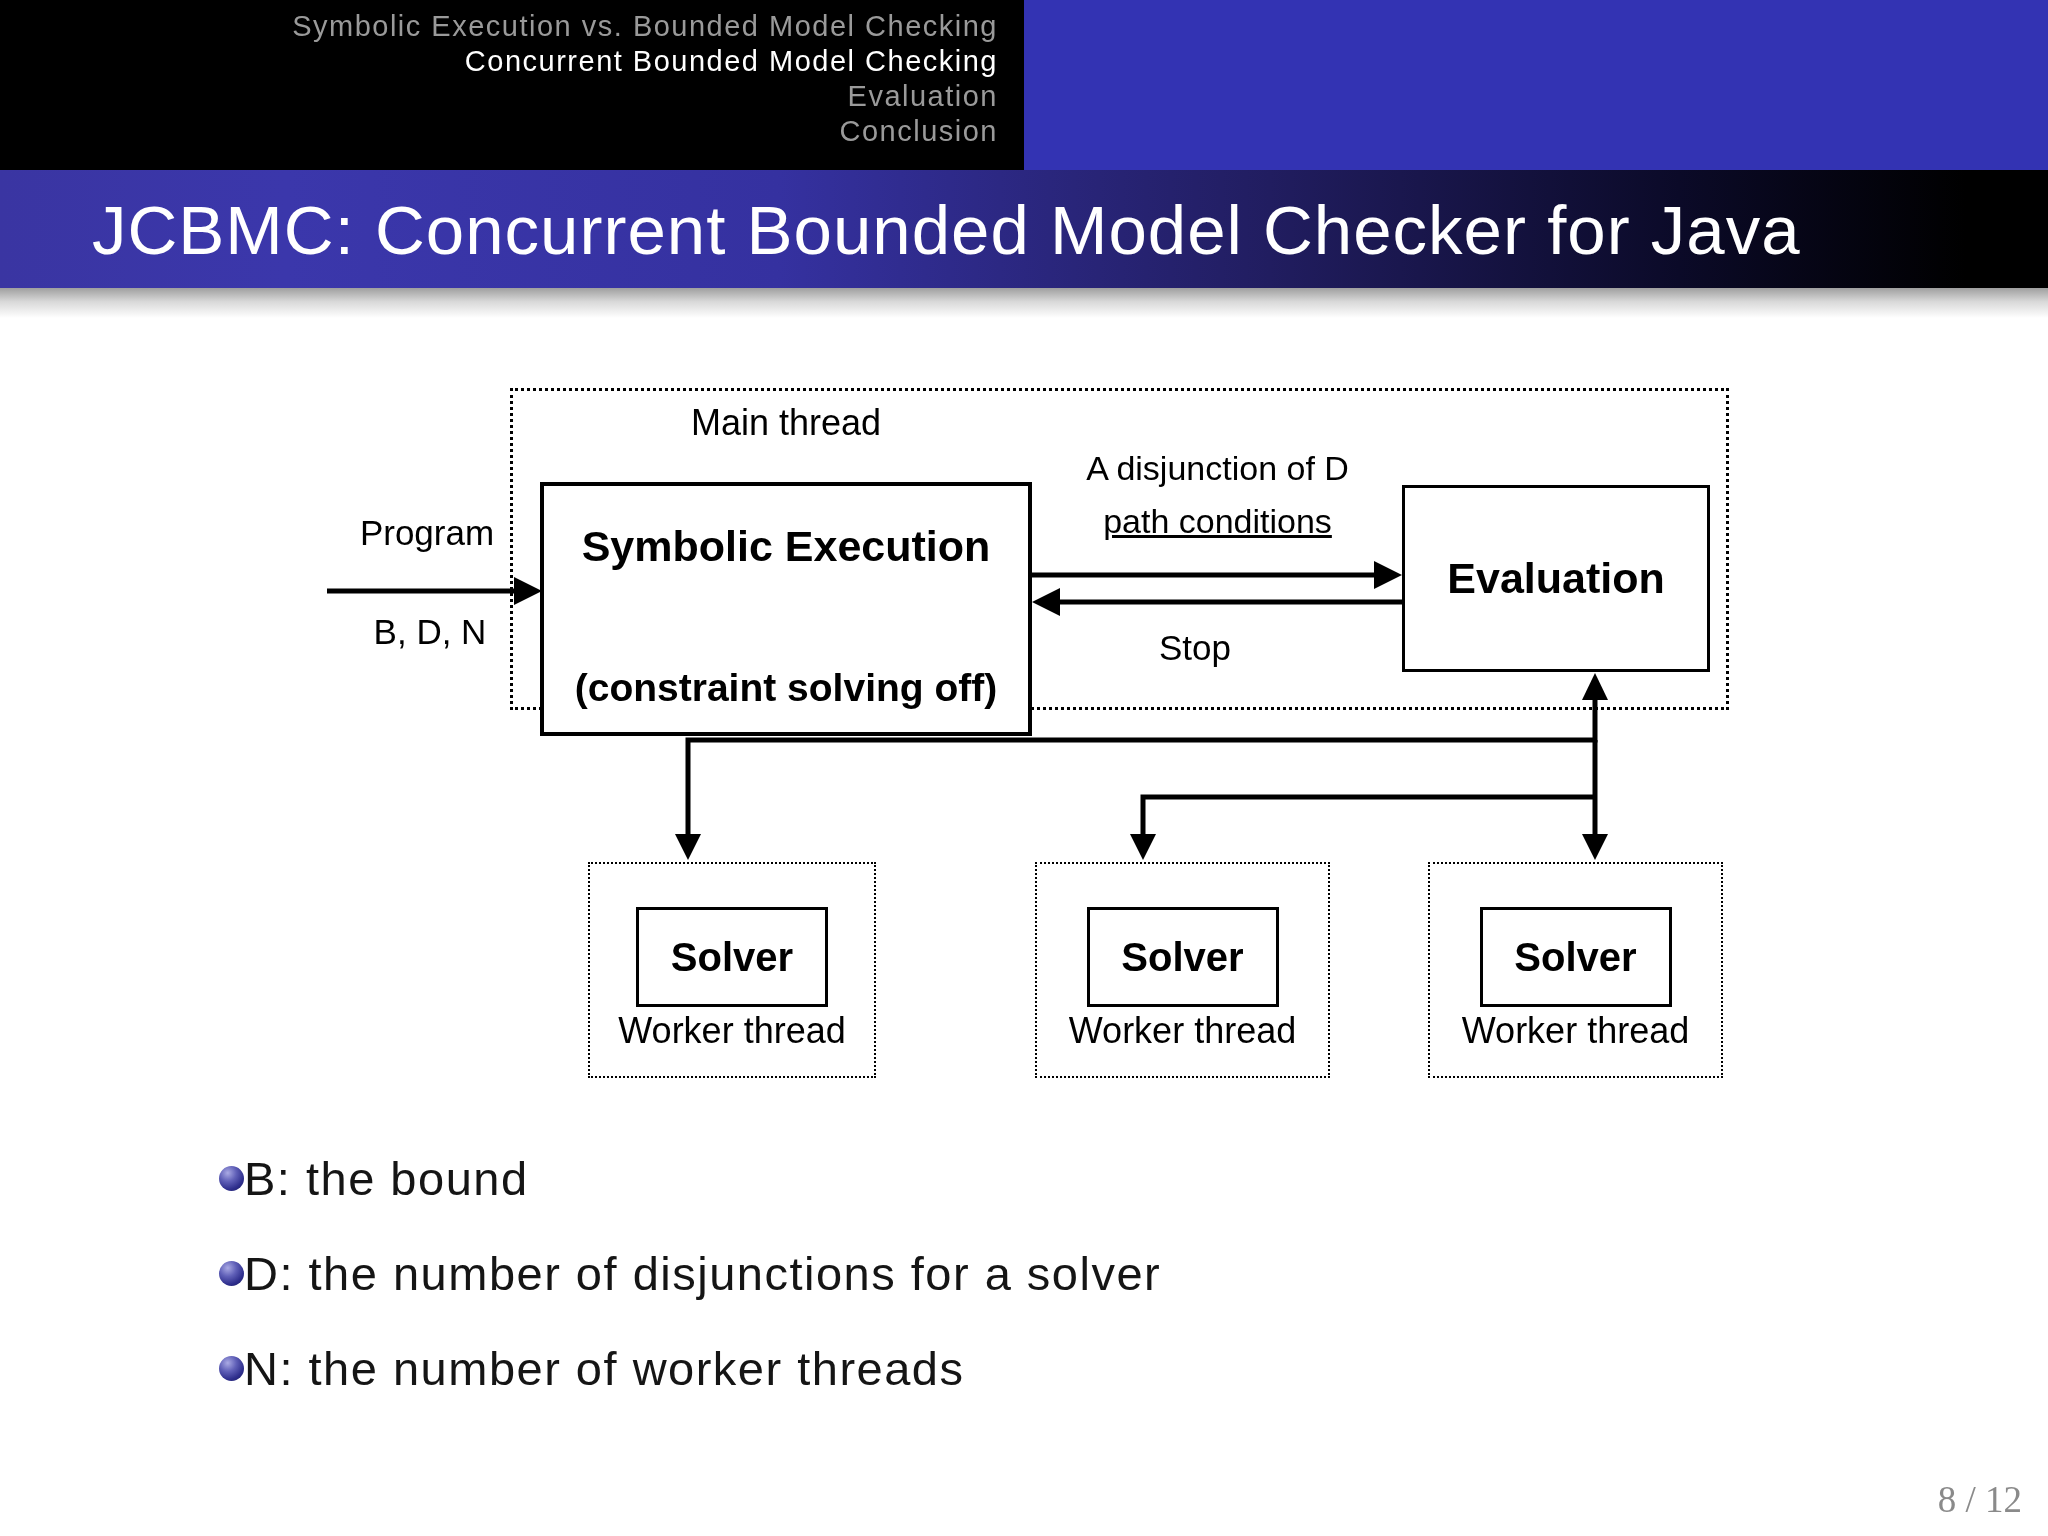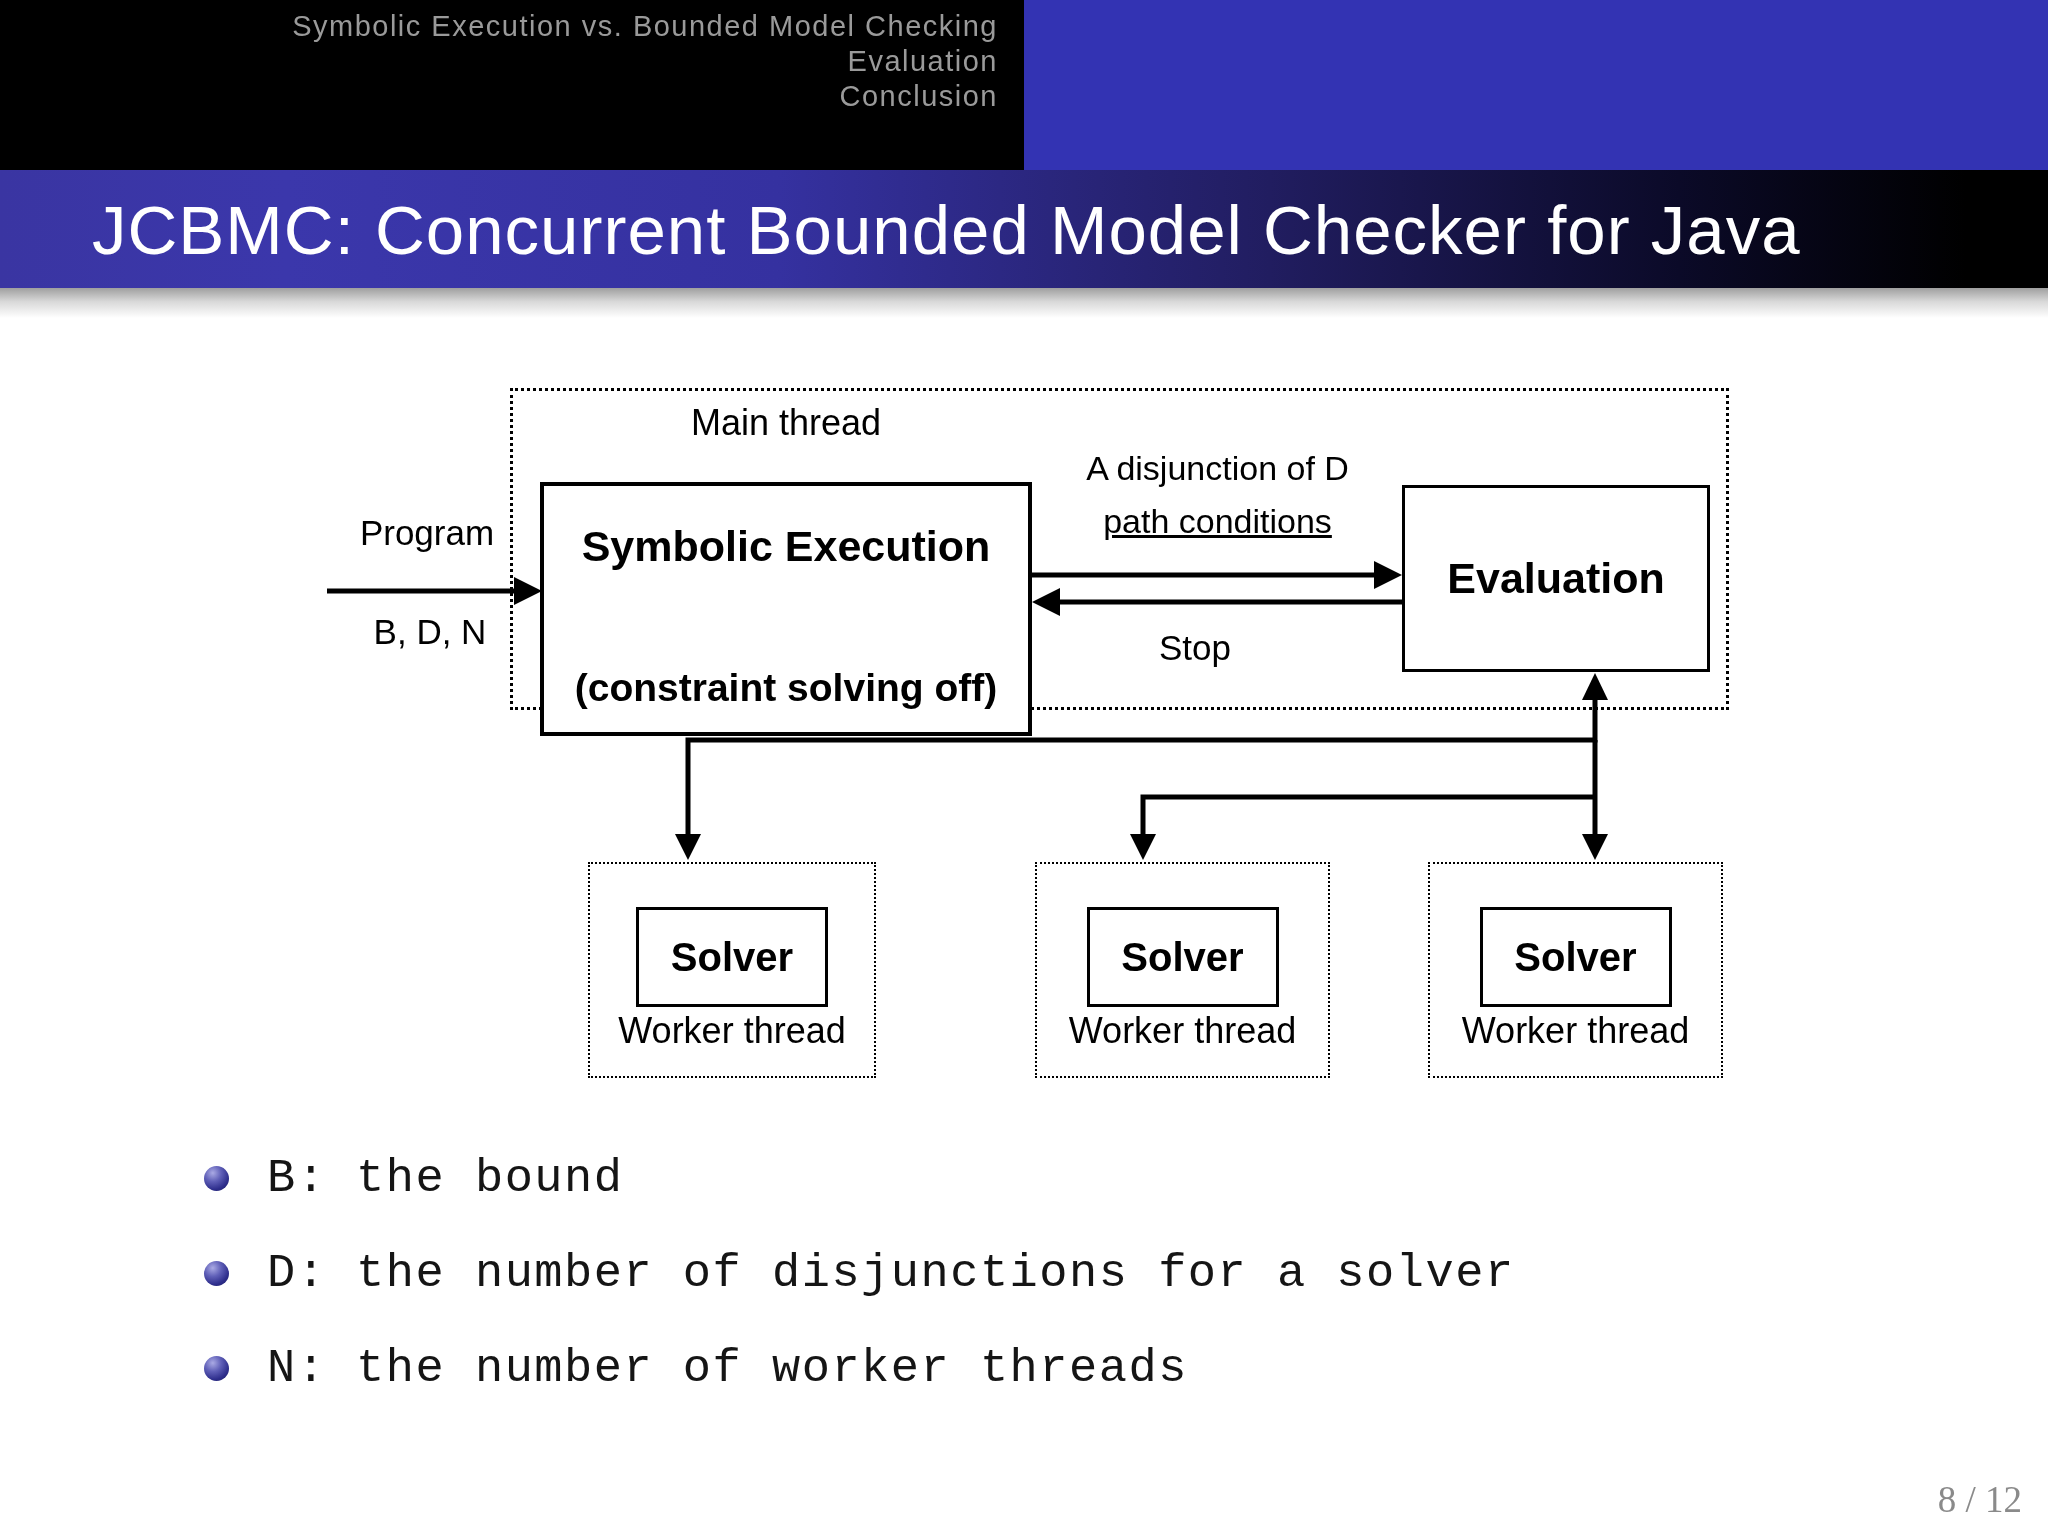--- a/index.html
+++ b/index.html
@@ -55,21 +55,21 @@
   .worker-2{left:1035px;top:862px;width:291px;height:212px;}
   .worker-3{left:1428px;top:862px;width:291px;height:212px;}
   .solver-box{
     position:absolute;left:50%;transform:translateX(-50%);top:43px;width:186px;height:94px;
     border:3px solid #000;display:flex;align-items:center;justify-content:center;
     font-size:40px;font-weight:bold;background:#fff;
   }
   .worker-label{position:absolute;left:0;bottom:24px;width:100%;text-align:center;font-size:36px;white-space:nowrap;}
   .arrows{position:absolute;left:0;top:0;width:2048px;height:1536px;pointer-events:none;}
   
-  .bullet-row{position:absolute;left:204px;height:56px;display:flex;align-items:center;gap:38px;font-family:Liberation Mono, monospace;}
+  .bullet-row{position:absolute;left:219px;height:56px;display:flex;align-items:center;}
   .bullet-row-1{top:1150px;}
   .bullet-row-2{top:1245px;}
   .bullet-row-3{top:1340px;}
   .bullet-ball{
     width:25px;height:25px;border-radius:50%;flex:0 0 auto;
     background:radial-gradient(circle at 35% 28%,#aaaae4 0%,#6060b8 35%,#2e2e8c 68%,#1a1a5c 100%);
   }
   .bullet-text{font-size:47px;letter-spacing:1.5px;color:#151515;white-space:nowrap;}
   
   .page-number{
@@ -80,20 +80,21 @@
 </head>
 <body>
 
 <div class="slide">
 
   <div class="header">
     <div class="header-left"></div>
     <div class="header-right"></div>
     <div class="nav">
       <div class="nav-item">Symbolic Execution vs. Bounded Model Checking</div>
+      <div class="nav-item active">Concurrent Bounded Model Checking</div>
       <div class="nav-item">Evaluation</div>
       <div class="nav-item">Conclusion</div>
     </div>
   </div>
 
   <div class="titlebar">
     <div class="title">JCBMC: Concurrent Bounded Model Checker for Java</div>
   </div>
   <div class="title-shadow"></div>
 

